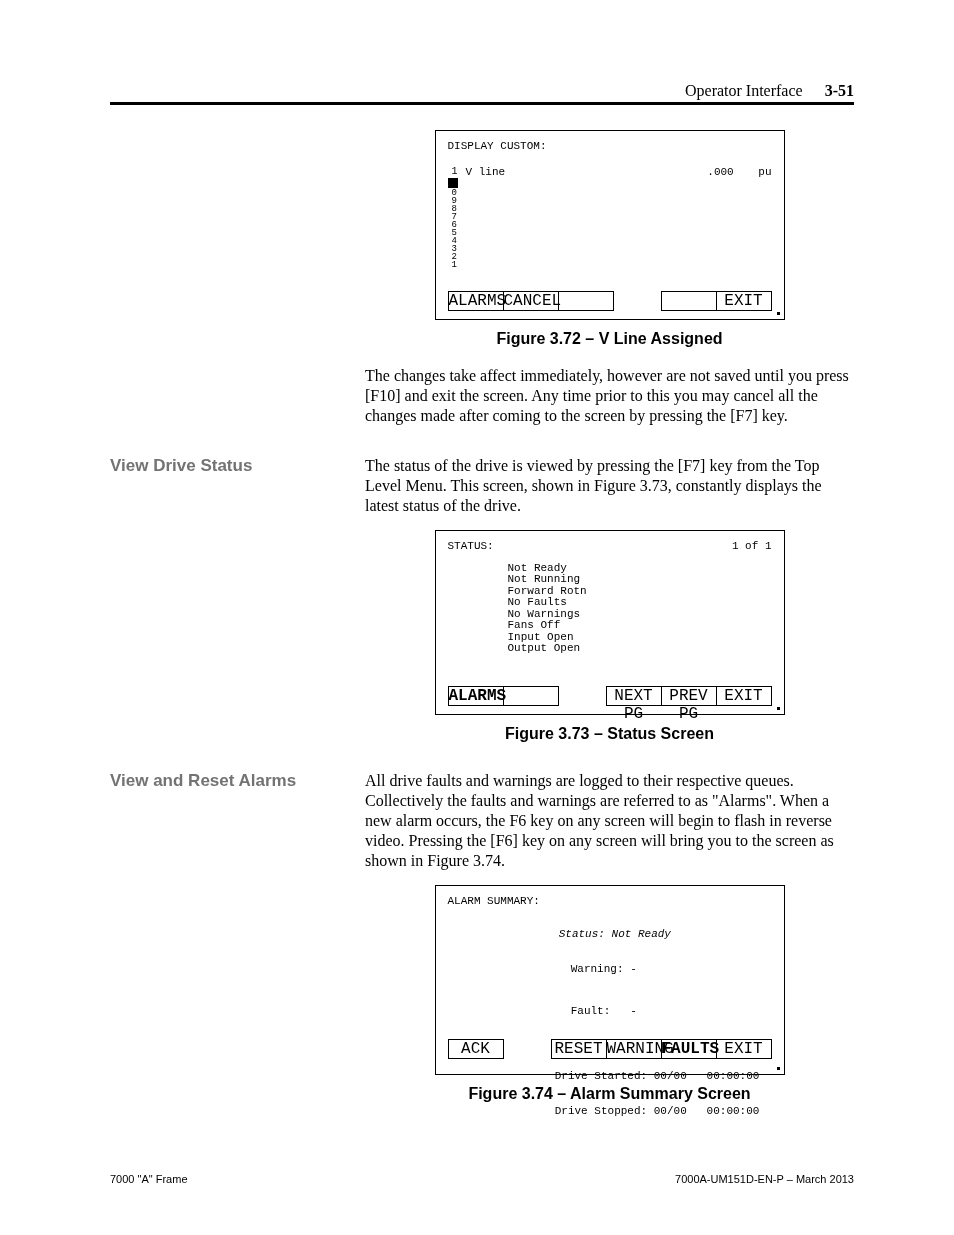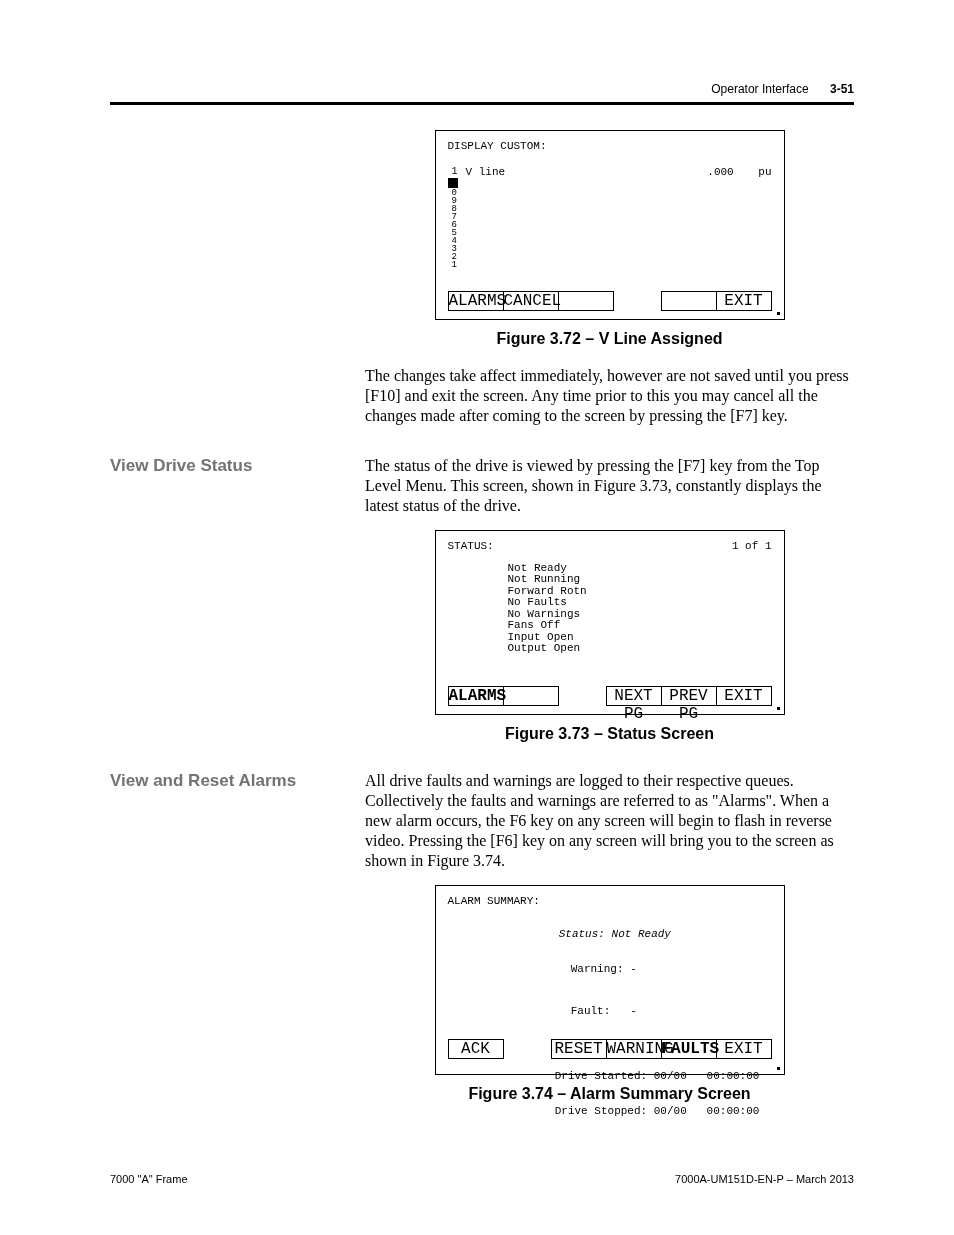--- a/index.html
+++ b/index.html
@@ -1,19 +1,19 @@
 <!DOCTYPE html>
 <html><head>
 <meta charset="utf-8">
 <style>
   * { box-sizing: border-box; margin: 0; padding: 0; }
   html, body { width: 954px; height: 1235px; background: #fff; font-family: "Times New Roman", serif; }
   .page { position: relative; width: 954px; height: 1235px; padding: 80px 100px 60px 110px; }
   .header-line { position: absolute; top: 102px; left: 110px; right: 100px; height: 3px; background: #000; }
-  .header-right { position: absolute; top: 82px; right: 100px; font-family: Liberation Sans, sans-serif; font-size: 12px; }
+  .header-right { position: absolute; top: 82px; right: 100px; font-family: Liberation Serif, serif; font-size: 16px; }
   .header-chapter { font-weight: normal; }
   .header-page { font-weight: bold; margin-left: 18px; }
   .content { position: absolute; top: 130px; left: 110px; right: 100px; bottom: 80px; }
   .main-col { margin-left: 255px; }
   .side-heading { position: absolute; left: 0; width: 250px; font-family: Arial, sans-serif; font-size: 17px; font-weight: bold; color: #737373; }
   .para { font-size: 16px; line-height: 1.25; margin-top: 4px; text-align: left; }
   .fig-caption { font-family: Arial, sans-serif; font-size: 16px; font-weight: bold; text-align: center; margin-top: 10px; }
   .screen { width: 350px; border: 1.5px solid #000; margin: 0 auto; font-family: "Courier New", monospace; font-size: 11px; line-height: 1.05; padding: 10px 12px 25px 12px; position: relative; background:#fff; }
   .screen .title-row { margin-bottom: 8px; }
   .screen.status .title-row { display:flex; justify-content:space-between; }

